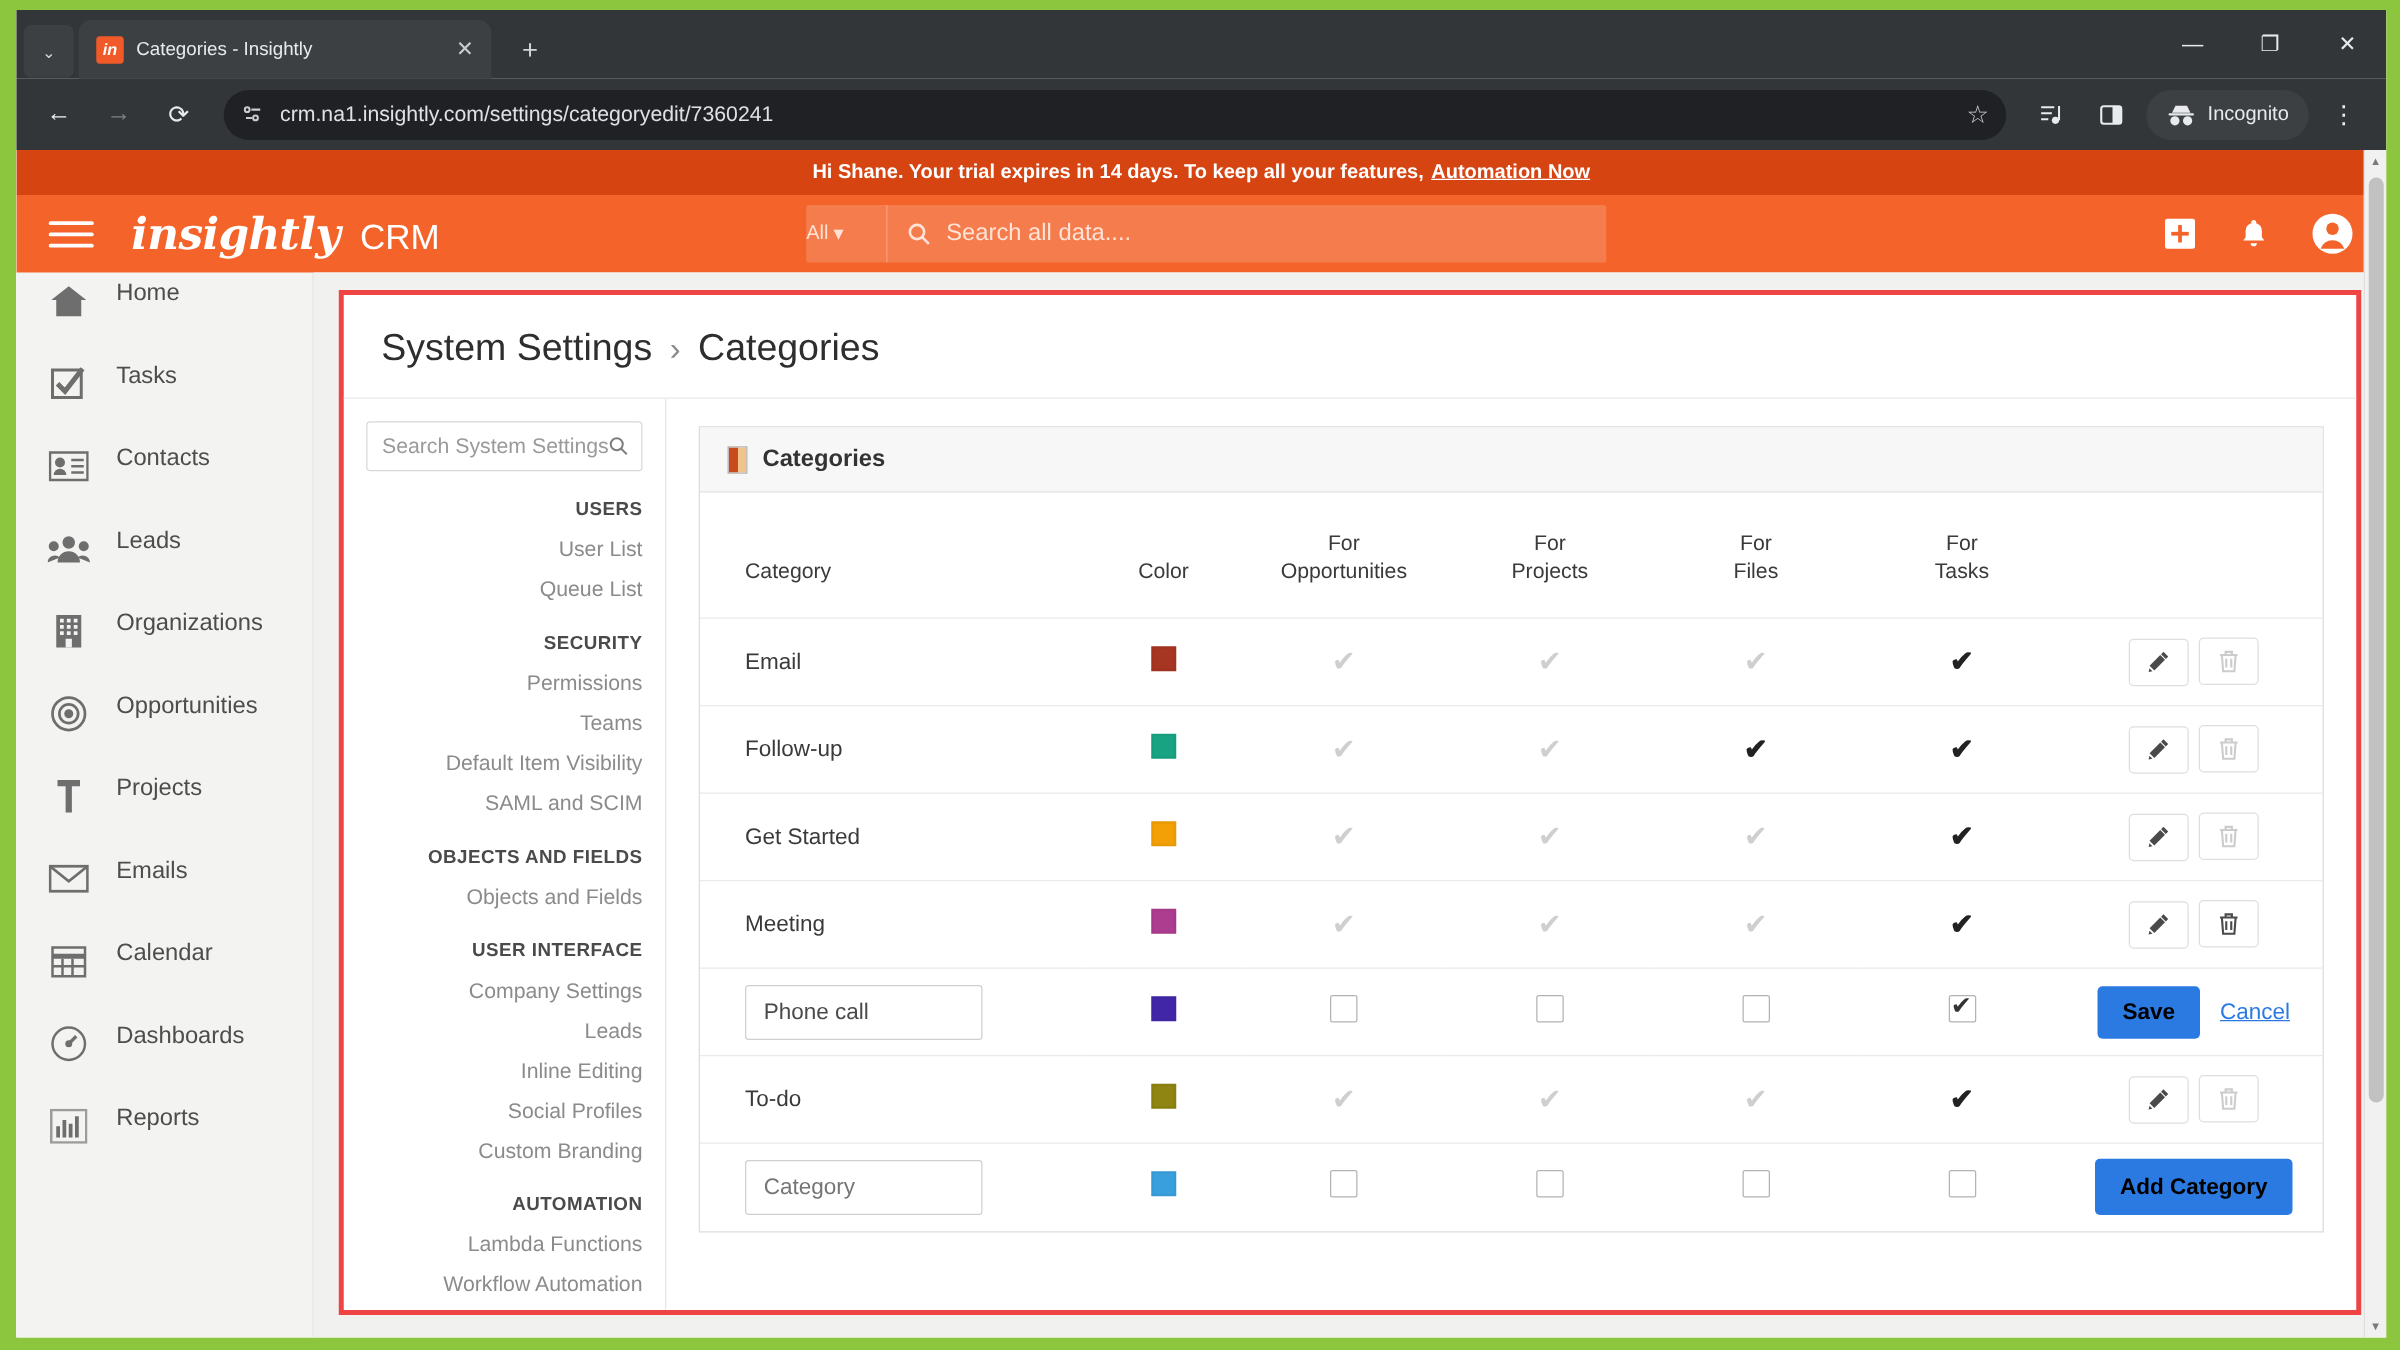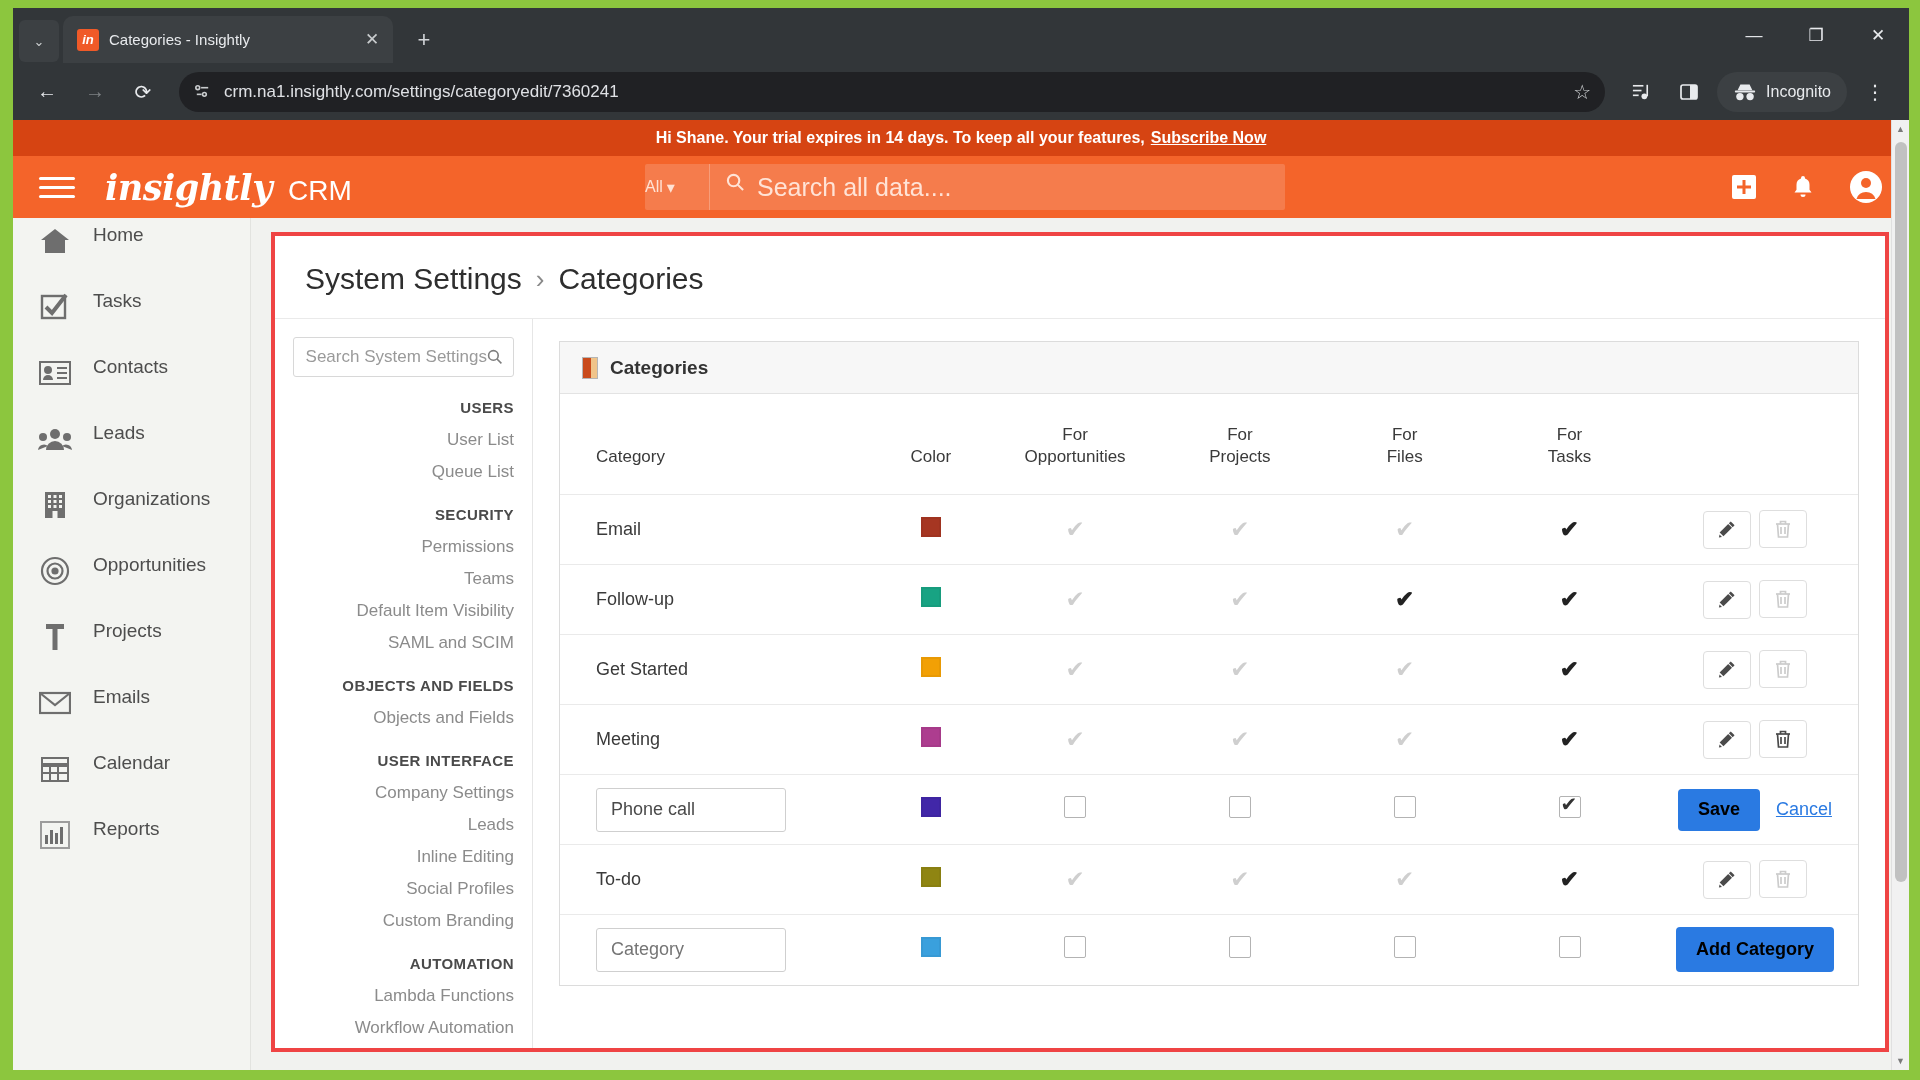--- a/index.html
+++ b/index.html
@@ -109,22 +109,22 @@
   .searchwrap {
     position: absolute; left: 632px; width: 640px; height: 46px;
     background: rgba(255,255,255,0.16); display: flex; align-items: center;
     border-radius: 2px;
   }
   .search-all {
     width: 65px; height: 100%; display:flex; align-items:center; justify-content:flex-start;
     gap: 4px; color: #ffe2d4; font-size: 16px; border-right: 1px solid rgba(255,255,255,0.25);
   }
   .search-input-area {
-    flex: 1; display: flex; gap: 12px; padding-left: 16px;
-    color: #ffe3d6; font-size: 25px;
+    flex: 1; display: flex; align-items: center; gap: 12px; padding-left: 16px;
+    color: #ffe3d6; font-size: 19px;
   }
   .hdr-right { margin-left: auto; display: flex; align-items: center; gap: 34px; }
   .hdr-ic { color: #fff; display: flex; align-items: center; }
 
   
   .body-split { display: flex; height: 852px; }
 
   .leftnav { width: 238px; background: #f3f4f1; border-right: 1px solid #e2e3df; padding-top: 6px; }
   .nav-item {
     display: flex; gap: 20px; height: 66px; padding-left: 24px;
@@ -306,21 +306,21 @@
       </svg>
       <span>Incognito</span>
     </div>
     <div class="tb-icon">⋮</div>
   </div>
 
   <div class="page">
 
     <div class="trial-banner">
       <span>Hi Shane. Your trial expires in 14 days. To keep all your features,</span>
-      <a href="#">Subscribe Now</a>
+      <a href="#">Automation Now</a>
     </div>
 
     <div class="app-header">
       <div class="hamburger">
         <span></span>
             <span></span>
             <span></span>
       </div>
       <div class="brand">
         <span class="brand-logo">insightly</span>
@@ -461,20 +461,30 @@
           <span class="nav-ic">
             <svg width="30" height="28" viewBox="0 0 30 28" fill="none" stroke="#6e6e6e" stroke-width="2">
               <rect x="2" y="3" width="26" height="23"></rect>
                   <line x1="2" y1="10" x2="28" y2="10" stroke-width="4"></line>
               <line x1="10" y1="12" x2="10" y2="26"></line>
                   <line x1="18" y1="12" x2="18" y2="26"></line>
               <line x1="2" y1="18" x2="28" y2="18"></line>
             </svg>
           </span>
           <span>Calendar</span>
+        </div>
+        <div class="nav-item">
+          <span class="nav-ic">
+            <svg width="30" height="30" viewBox="0 0 30 30" fill="none" stroke="#6e6e6e" stroke-width="2">
+              <circle cx="15" cy="15" r="13"></circle>
+                  <line x1="15" y1="15" x2="21" y2="9" stroke-width="2.6"></line>
+              <circle cx="15" cy="15" r="1.8" fill="#6e6e6e"></circle>
+            </svg>
+          </span>
+          <span>Dashboards</span>
         </div>
         <div class="nav-item">
           <span class="nav-ic">
             <svg width="30" height="28" viewBox="0 0 30 28" fill="#6e6e6e">
               <rect x="1" y="1" width="28" height="26" fill="none" stroke="#9c9c9c" stroke-width="2"></rect>
               <rect x="5" y="14" width="3" height="9"></rect>
                   <rect x="10" y="9" width="3" height="14"></rect>
               <rect x="15" y="12" width="3" height="11"></rect>
                   <rect x="20" y="6" width="3" height="17"></rect>
             </svg>

